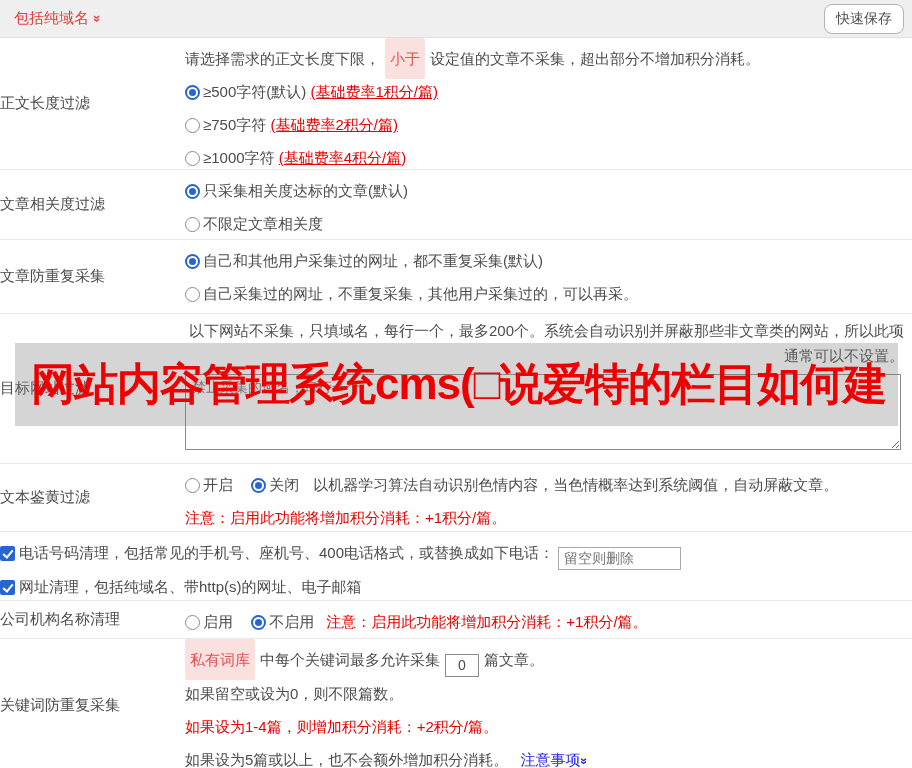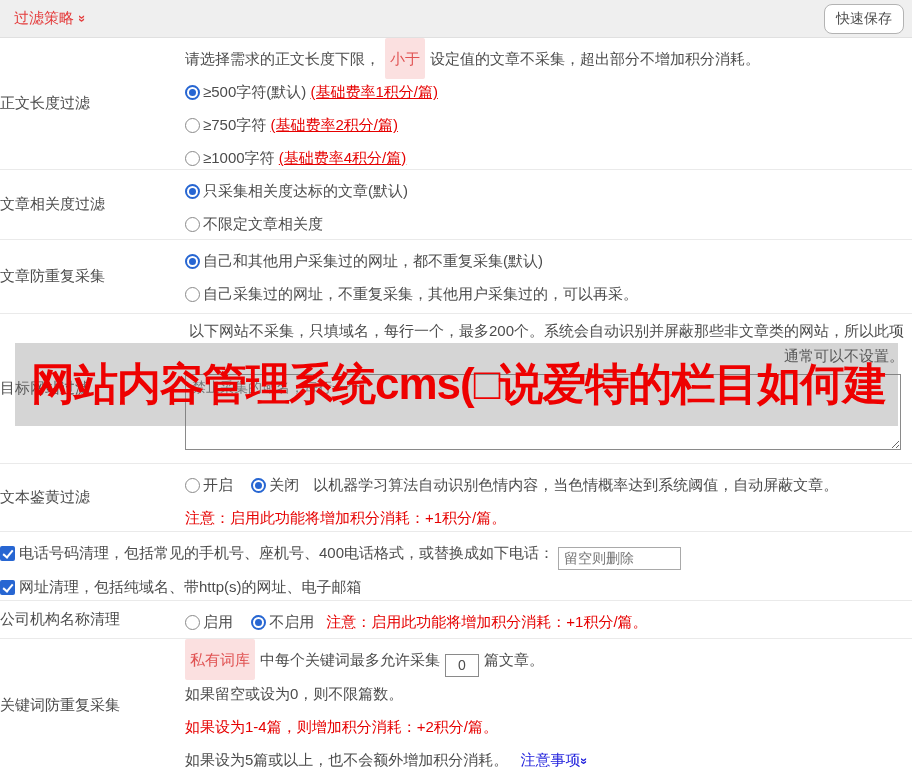--- a/index.html
+++ b/index.html
@@ -101,21 +101,21 @@
     white-space: nowrap; padding-left: 16px; letter-spacing: -1px;
   }
 </style>
 </head>
 <body>
 
 <div class="page">
 
   <div class="topbar">
     <div class="topbar-title">
-      <span>过滤策略</span>
+      <span>包括纯域名</span>
       <span class="chev">»</span>
     </div>
     <button class="save-btn">快速保存</button>
   </div>
 
   <div class="row r1">
     <div class="label-col">正文长度过滤</div>
     <div class="content-col">
       <div class="line">
         <span>请选择需求的正文长度下限，</span><span class="tag">小于</span><span>设定值的文章不采集，超出部分不增加积分消耗。</span>

